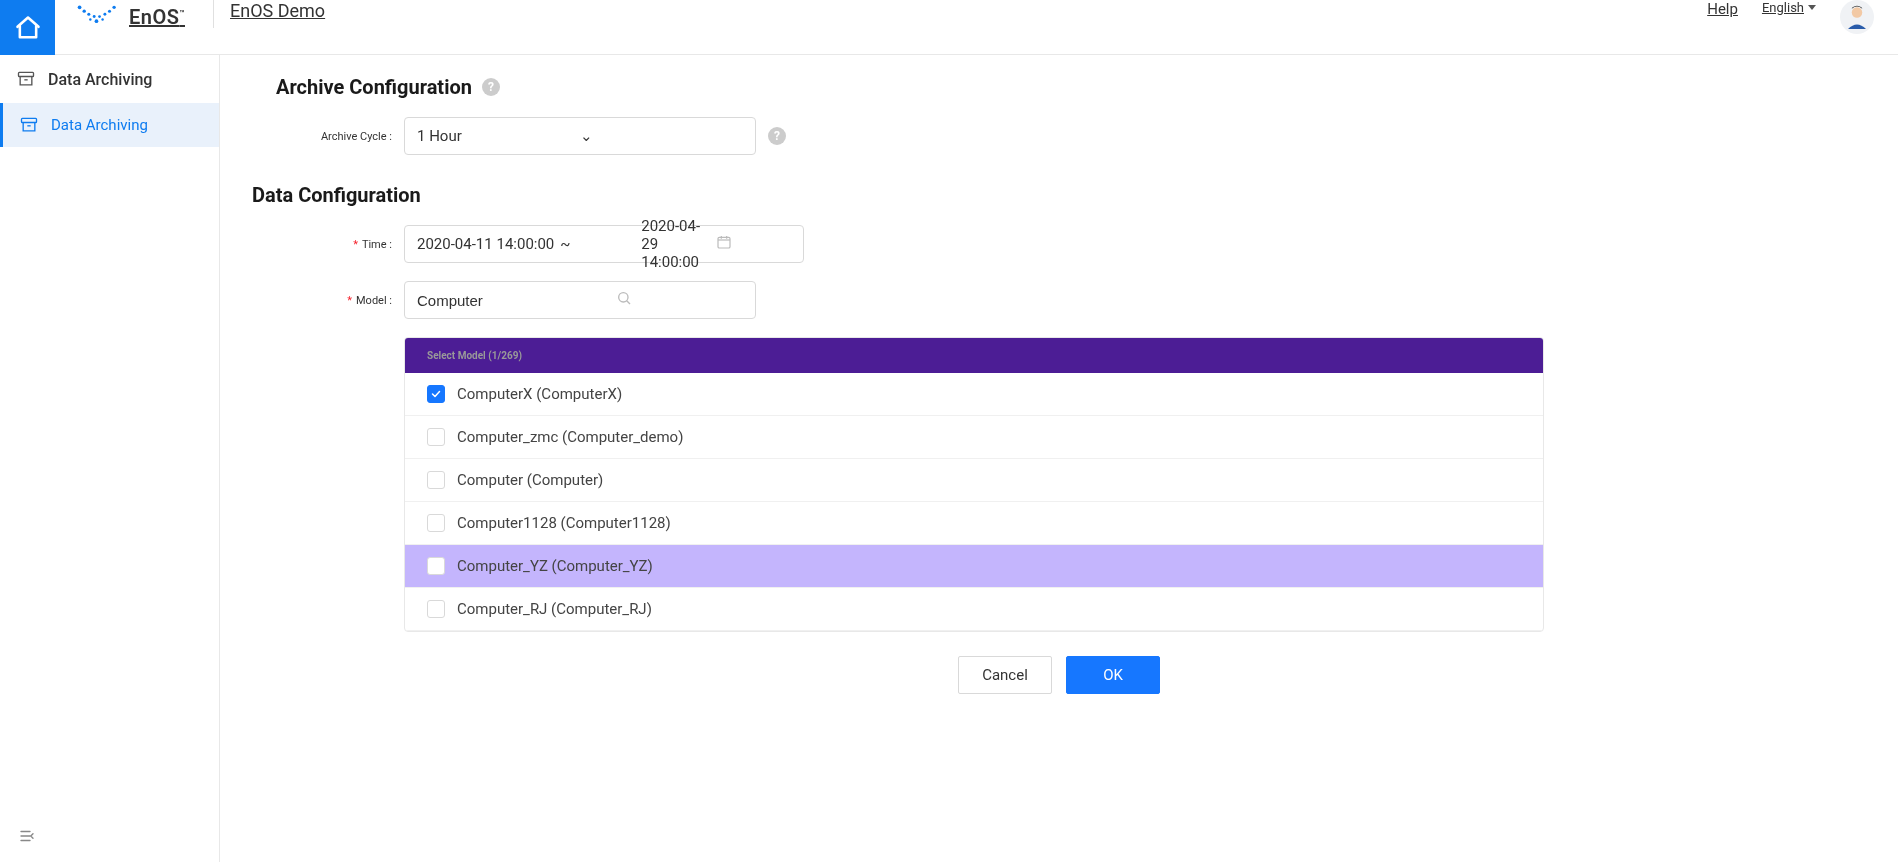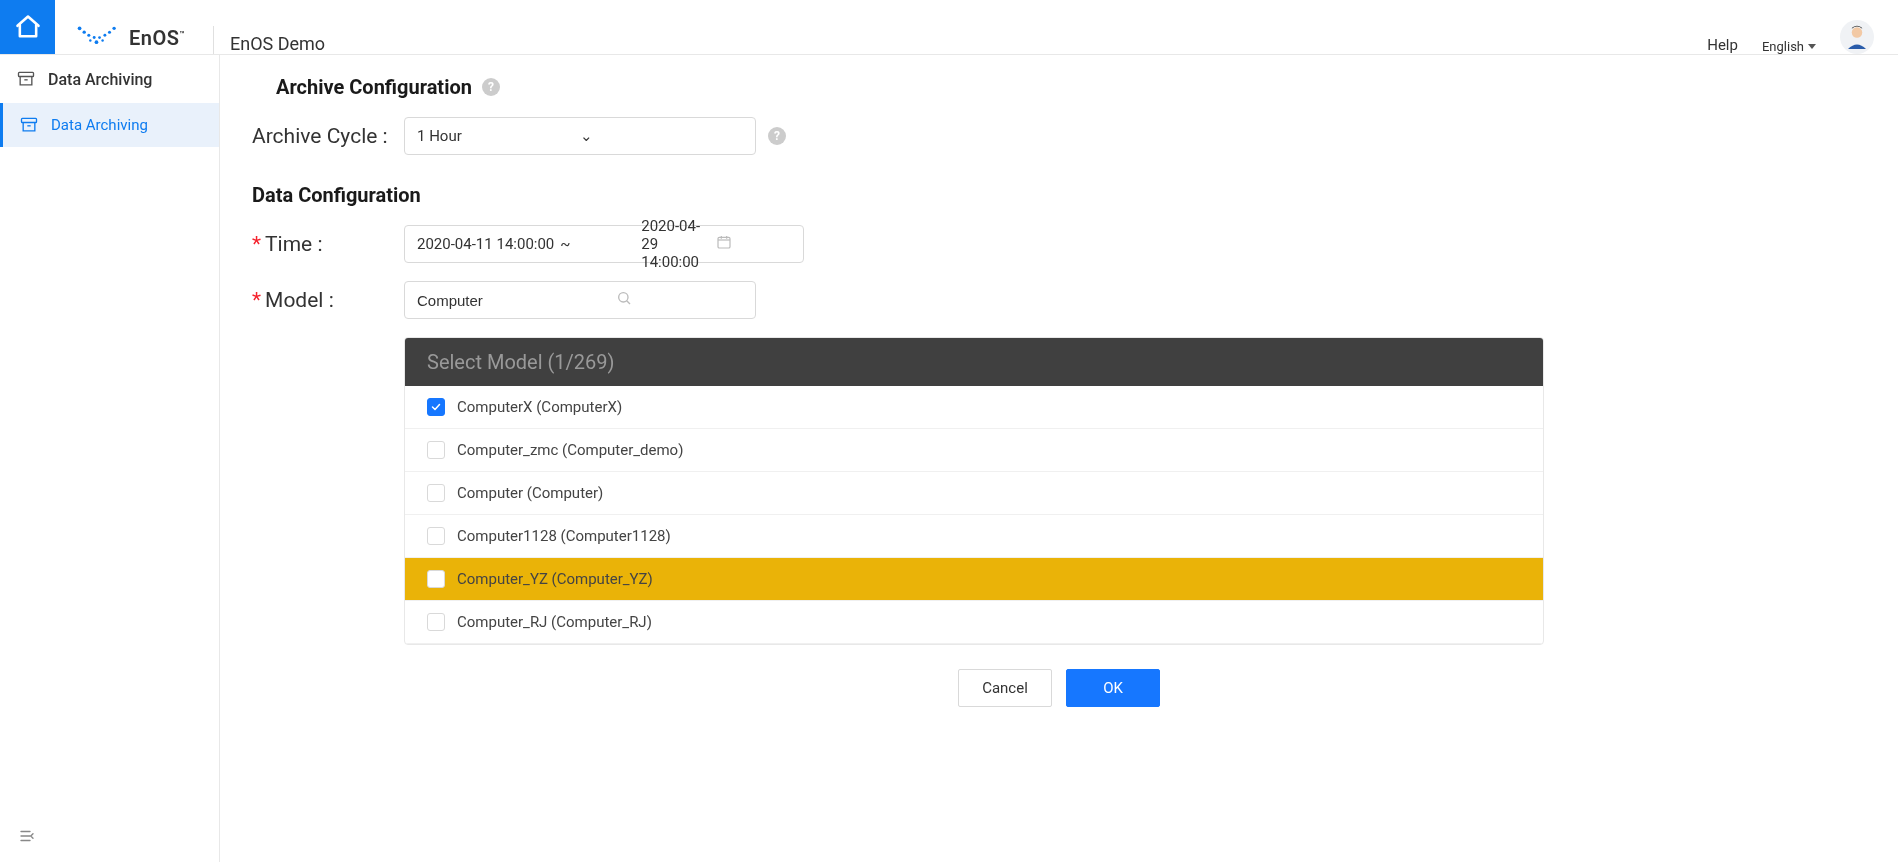--- a/index.html
+++ b/index.html
@@ -7,25 +7,26 @@
       font-family: -apple-system, BlinkMacSystemFont, "Segoe UI", Roboto, "Helvetica Neue", Arial, sans-serif;
       background: #f5f5f5;
       color: #333;
       font-size: 14px;
     }
     .app { display: flex; flex-direction: column; height: 100vh; }
     
     
     .header {
       display: flex;
-      align-items: flex-end;
+      align-items: flex-start;
       background: #fff;
       border-bottom: 1px solid #e8e8e8;
       height: 55px;
       padding-right: 24px;
+      text-decoration: underline;
     }
     .header-logo-box {
       width: 55px;
       height: 55px;
       background: #0e7cf0;
       display: flex;
       align-items: center;
       justify-content: center;
       flex-shrink: 0;
     }
@@ -89,21 +90,21 @@
     .sidebar-spacer { flex: 1; }
     .sidebar-collapse { padding: 14px 18px; cursor: pointer; }
     .sidebar-collapse svg { width: 18px; height: 18px; }
 
     
     .main { flex: 1; background: #fff; overflow-y: auto; padding: 20px 32px 32px 32px; }
     .section-title { display: flex; align-items: center; gap: 10px; font-size: 20px; font-weight: 700; color: #1a1a1a; margin-bottom: 18px; margin-left: 24px; }
     .help-circle { width: 18px; height: 18px; border-radius: 50%; background: #ccc; color: #fff; display: inline-flex; align-items: center; justify-content: center; font-size: 12px; font-weight: 700; cursor: pointer; flex-shrink: 0; }
     
     .form-row { display: flex; align-items: center; gap: 12px; margin-bottom: 18px; }
-    .form-label { width: 140px; font-size: 21px; color: #333; flex-shrink: 0; }
+    .form-label { width: 140px; text-align: right; font-size: 11px; color: #333; flex-shrink: 0; }
     .required-star { color: #f5222d; margin-right: 4px; }
     
     .select-box, .input-box {
       width: 352px;
       height: 38px;
       border: 1px solid #d9d9d9;
       border-radius: 4px;
       padding: 0 12px;
       display: flex;
       align-items: center;
@@ -123,37 +124,38 @@
     .model-panel-label-space { width: 152px; flex-shrink: 0; }
     .model-panel {
       flex: 1;
       max-width: 1140px;
       border: 1px solid #e8e8e8;
       border-radius: 4px;
       overflow: hidden;
       background: #fff;
     }
     .model-panel-header {
-      background: #404040;
+      background: #4c1d95;
       color: #999;
-      font-size: 20px;
+      font-size: 10px;
       padding: 12px 22px;
+      font-weight: bold;
     }
     .model-list { max-height: 280px; overflow-y: auto; }
     .model-row {
       display: flex;
       align-items: center;
       gap: 12px;
       padding: 12px 22px;
       border-bottom: 1px solid #f0f0f0;
       font-size: 15px;
       color: #444;
       cursor: pointer;
     }
-    .model-row.hovered { background: #eab308; }
+    .model-row.hovered { background: #c4b5fd; }
     .checkbox {
       width: 18px; height: 18px; border: 1px solid #d9d9d9; border-radius: 3px; flex-shrink: 0; display: flex; align-items: center; justify-content: center; background: #fff;
     }
     .checkbox.checked { background: #1677ff; border-color: #1677ff; }
     .checkbox.checked svg { width: 12px; height: 12px; }
     
     
     .footer { display: flex; justify-content: center; gap: 14px; margin-top: 24px; }
     .btn { min-width: 94px; height: 38px; border-radius: 2px; font-size: 15px; cursor: pointer; display: inline-flex; align-items: center; justify-content: center; }
     .btn-default { background: #fff; border: 1px solid #d9d9d9; color: #333; }

